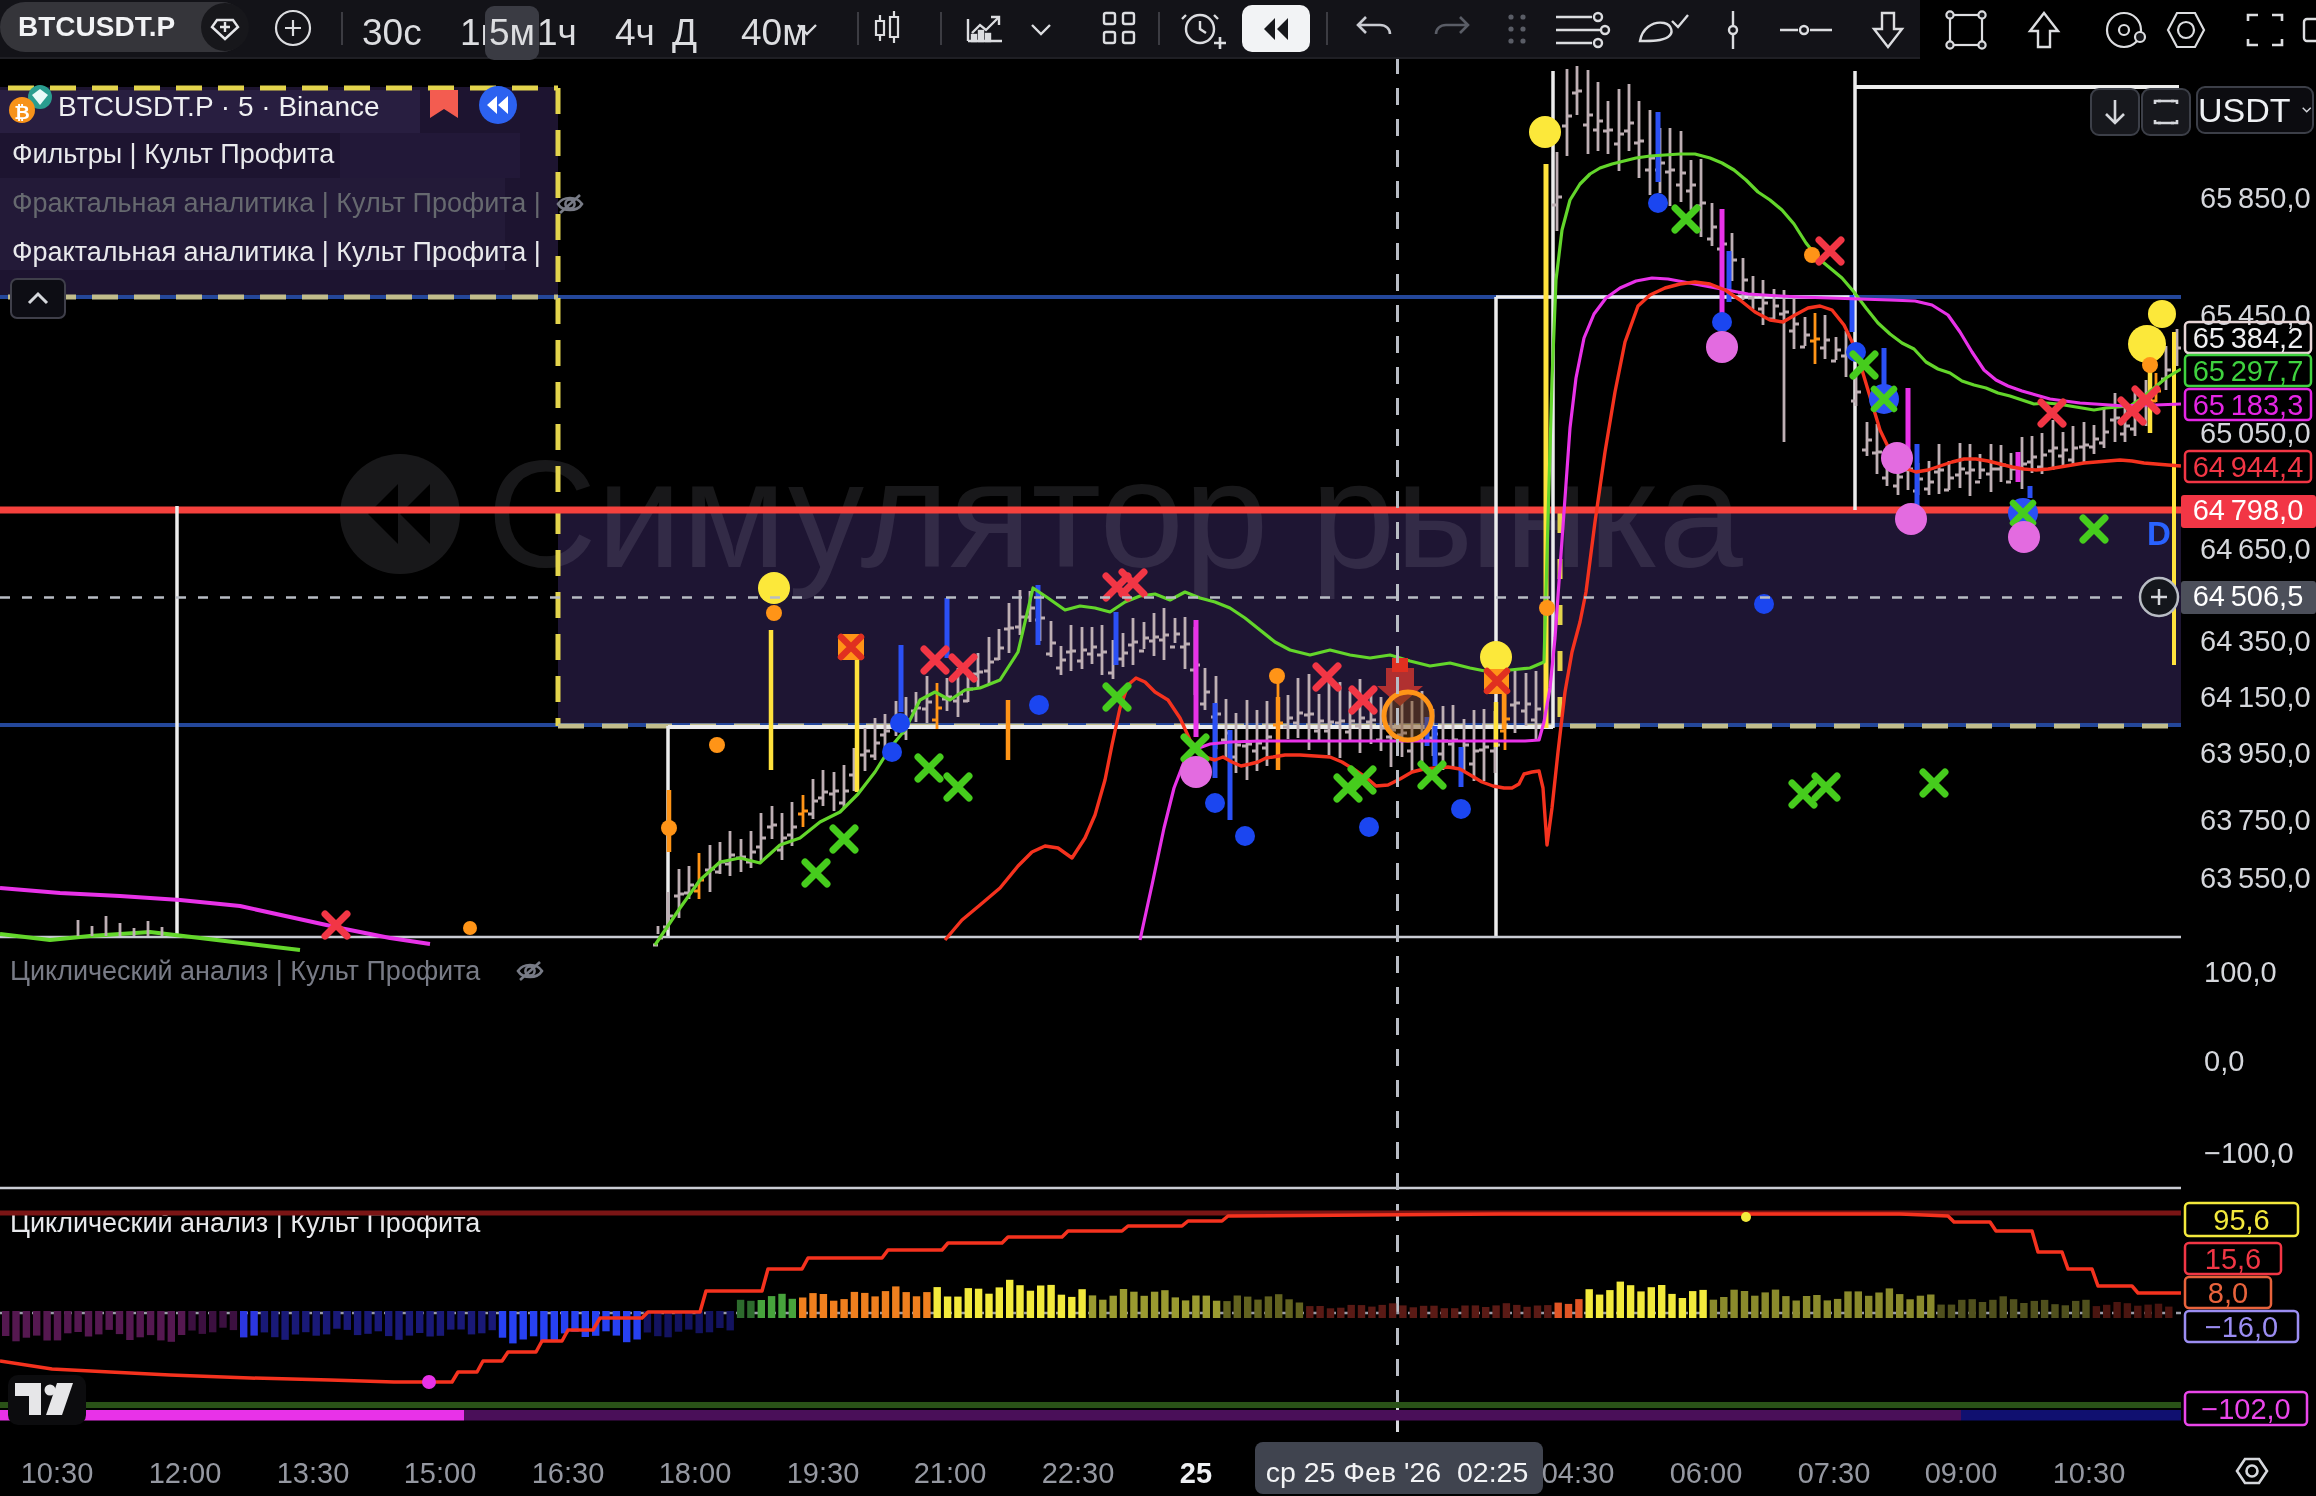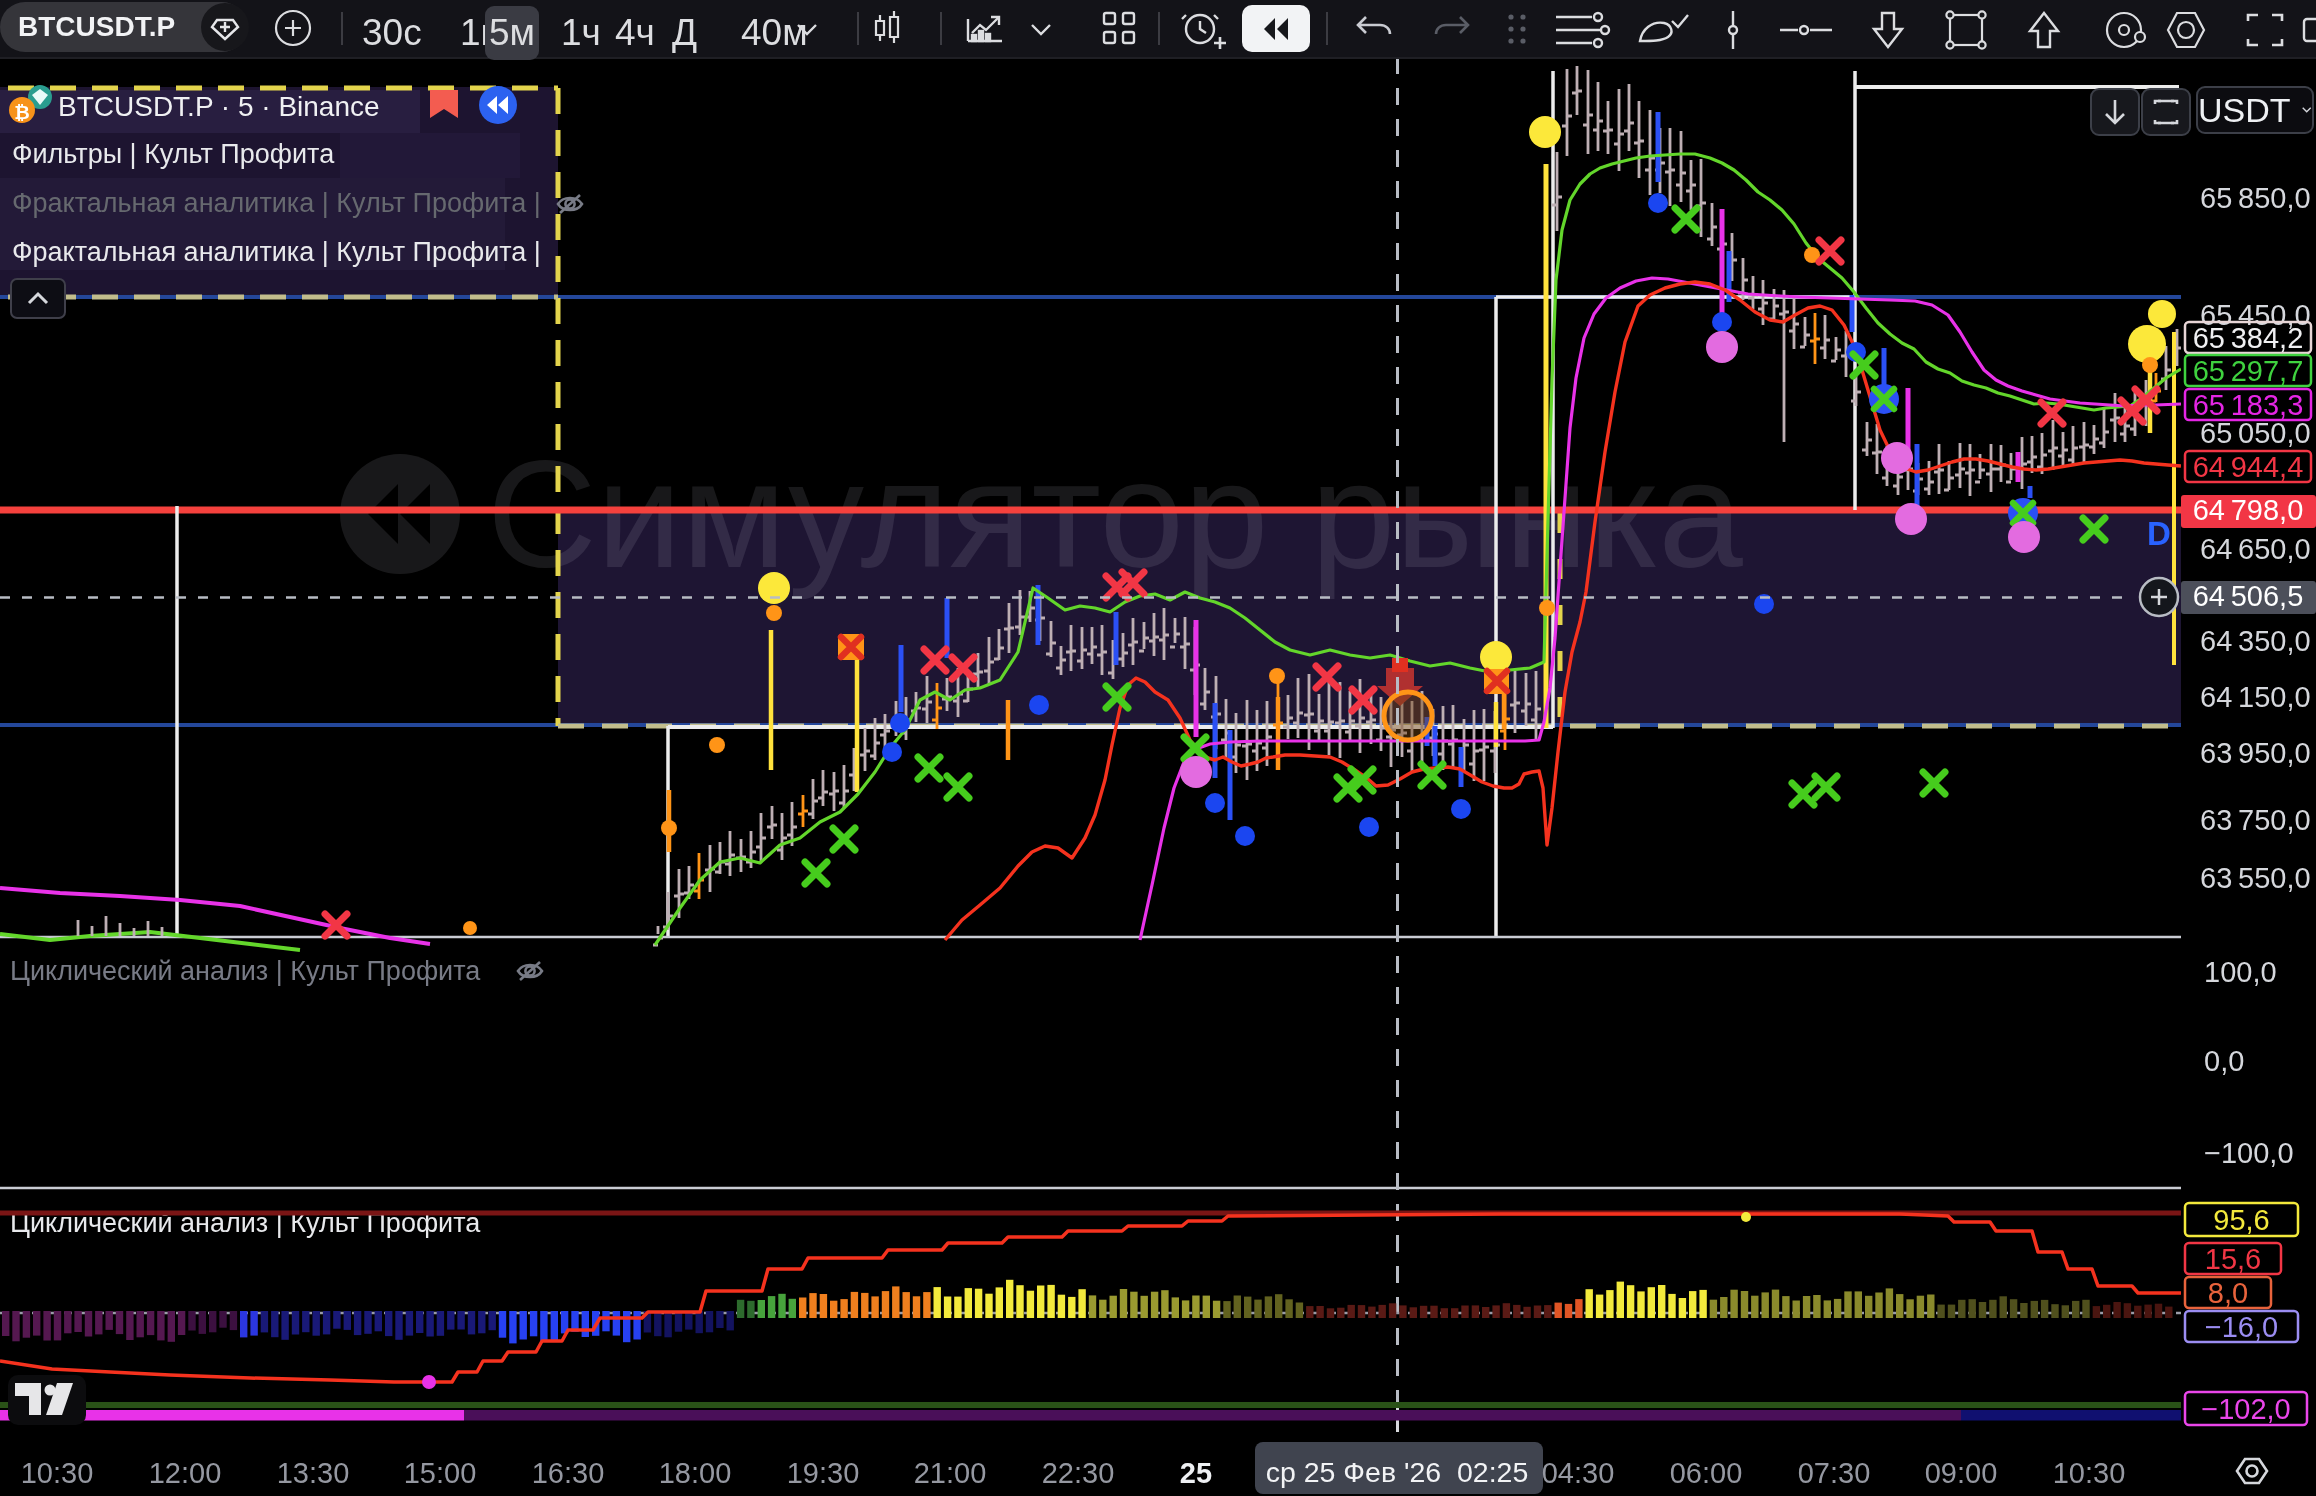--- a/index.html
+++ b/index.html
@@ -1,17 +1,17 @@
 <!DOCTYPE html>
 <html><head><meta charset="utf-8">
 <style>
 html,body{margin:0;padding:0;background:#000;width:2316px;height:1496px;overflow:hidden;
 font-family:"Liberation Sans", sans-serif;-webkit-font-smoothing:antialiased}
 #wrap{position:relative;width:2316px;height:1496px}
-#toolbar{position:absolute;top:0;left:0;width:2316px;height:57px;background:#131318;border-bottom:2px solid #1f1f24;z-index:5;opacity:0.999}
+#toolbar{position:absolute;top:0;left:0;width:1920px;height:57px;background:#131318;border-bottom:2px solid #1f1f24;z-index:5;opacity:0.999}
 .pill{position:absolute;left:0px;top:2px;height:50px;width:247px;background:#35353a;border-radius:26px;display:flex;align-items:center}
 .sym{color:#f2f3f5;font-size:28px;font-weight:700;margin-left:18px}
 .dia{position:absolute;right:-3px;top:0px}
 .sep{position:absolute;top:12px;width:2px;height:33px;background:#3c3c42}
 .tf{position:absolute;top:12px;font-size:37px;color:#dcdde0}
 .tf.sel{background:#3a3b43;border-radius:9px;padding:6px 4px;top:6px;margin-left:-12px}
 .ic{position:absolute;top:7px}
 .replay{position:absolute;left:1242px;top:5px;width:68px;height:47px;background:#f2f3f5;border-radius:10px;display:flex;align-items:center;justify-content:center}
 .ctl{position:absolute;width:46px;height:44px;background:#17181d;border:2px solid #3c3f48;border-radius:9px;display:flex;align-items:center;justify-content:center;z-index:4}
 .usdt{position:absolute;left:2196px;top:86px;width:114px;height:44px;background:#0c0c10;border:2px solid #3c3f48;border-radius:9px;display:flex;align-items:center;justify-content:center;color:#eef0f3;font-size:34px;z-index:4;opacity:0.999}
@@ -639,21 +639,21 @@
         </span>
   </div>
   <svg class="ic" style="left:272px" width="42" height="42" viewBox="0 0 42 42">
         <circle cx="21" cy="21" r="17" fill="none" stroke="#dcdde0" stroke-width="2.2"></circle>
         <path d="M21 13 v16 M13 21 h16" stroke="#dcdde0" stroke-width="2.2"></path>
       </svg>
   <div class="sep" style="left:341px"></div>
   <span class="tf" style="left:362px">30с</span>
   <span class="tf" style="left:460px">1м</span>
   <span class="tf sel" style="left:497px">5м</span>
-  <span class="tf" style="left:561px">1ч</span>
+  <span class="tf" style="left:537px">1ч</span>
   <span class="tf" style="left:615px">4ч</span>
   <span class="tf" style="left:672px">Д</span>
   <span class="tf" style="left:741px">40м</span>
   <svg class="ic" style="left:794px;top:19px" width="26" height="20" viewBox="0 0 26 20">
         <path d="M4 6 l9 9 9-9" stroke="#dcdde0" stroke-width="2.4" fill="none"></path>
       </svg>
   <div class="sep" style="left:857px"></div>
   <svg class="ic" style="left:868px" width="38" height="42" viewBox="0 0 38 42">
         <g stroke="#dcdde0" stroke-width="2.2" fill="none">
           <path d="M12 8 v6 M12 28 v6 M8 14 h8 v14 h-8 Z"></path>

